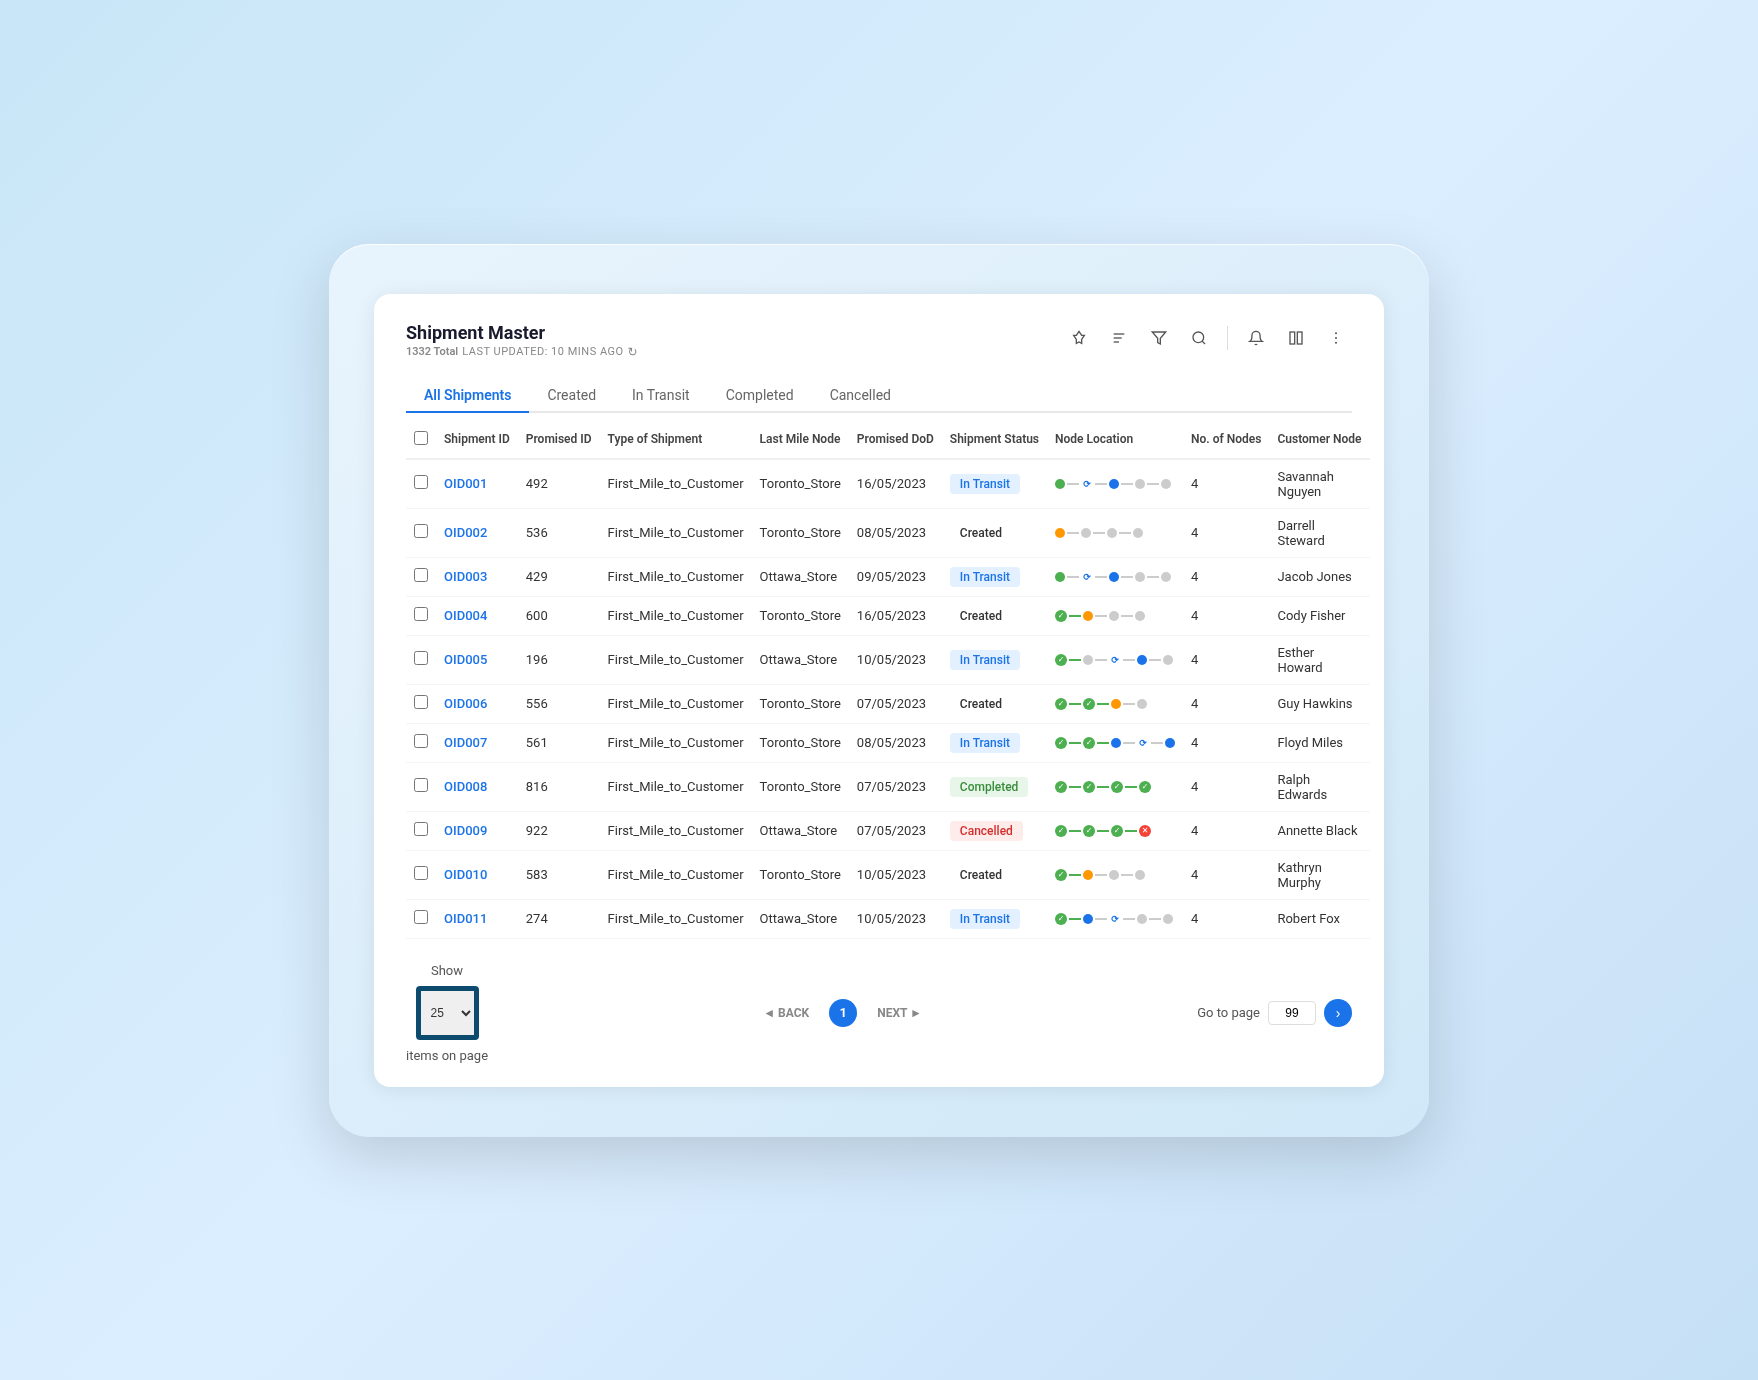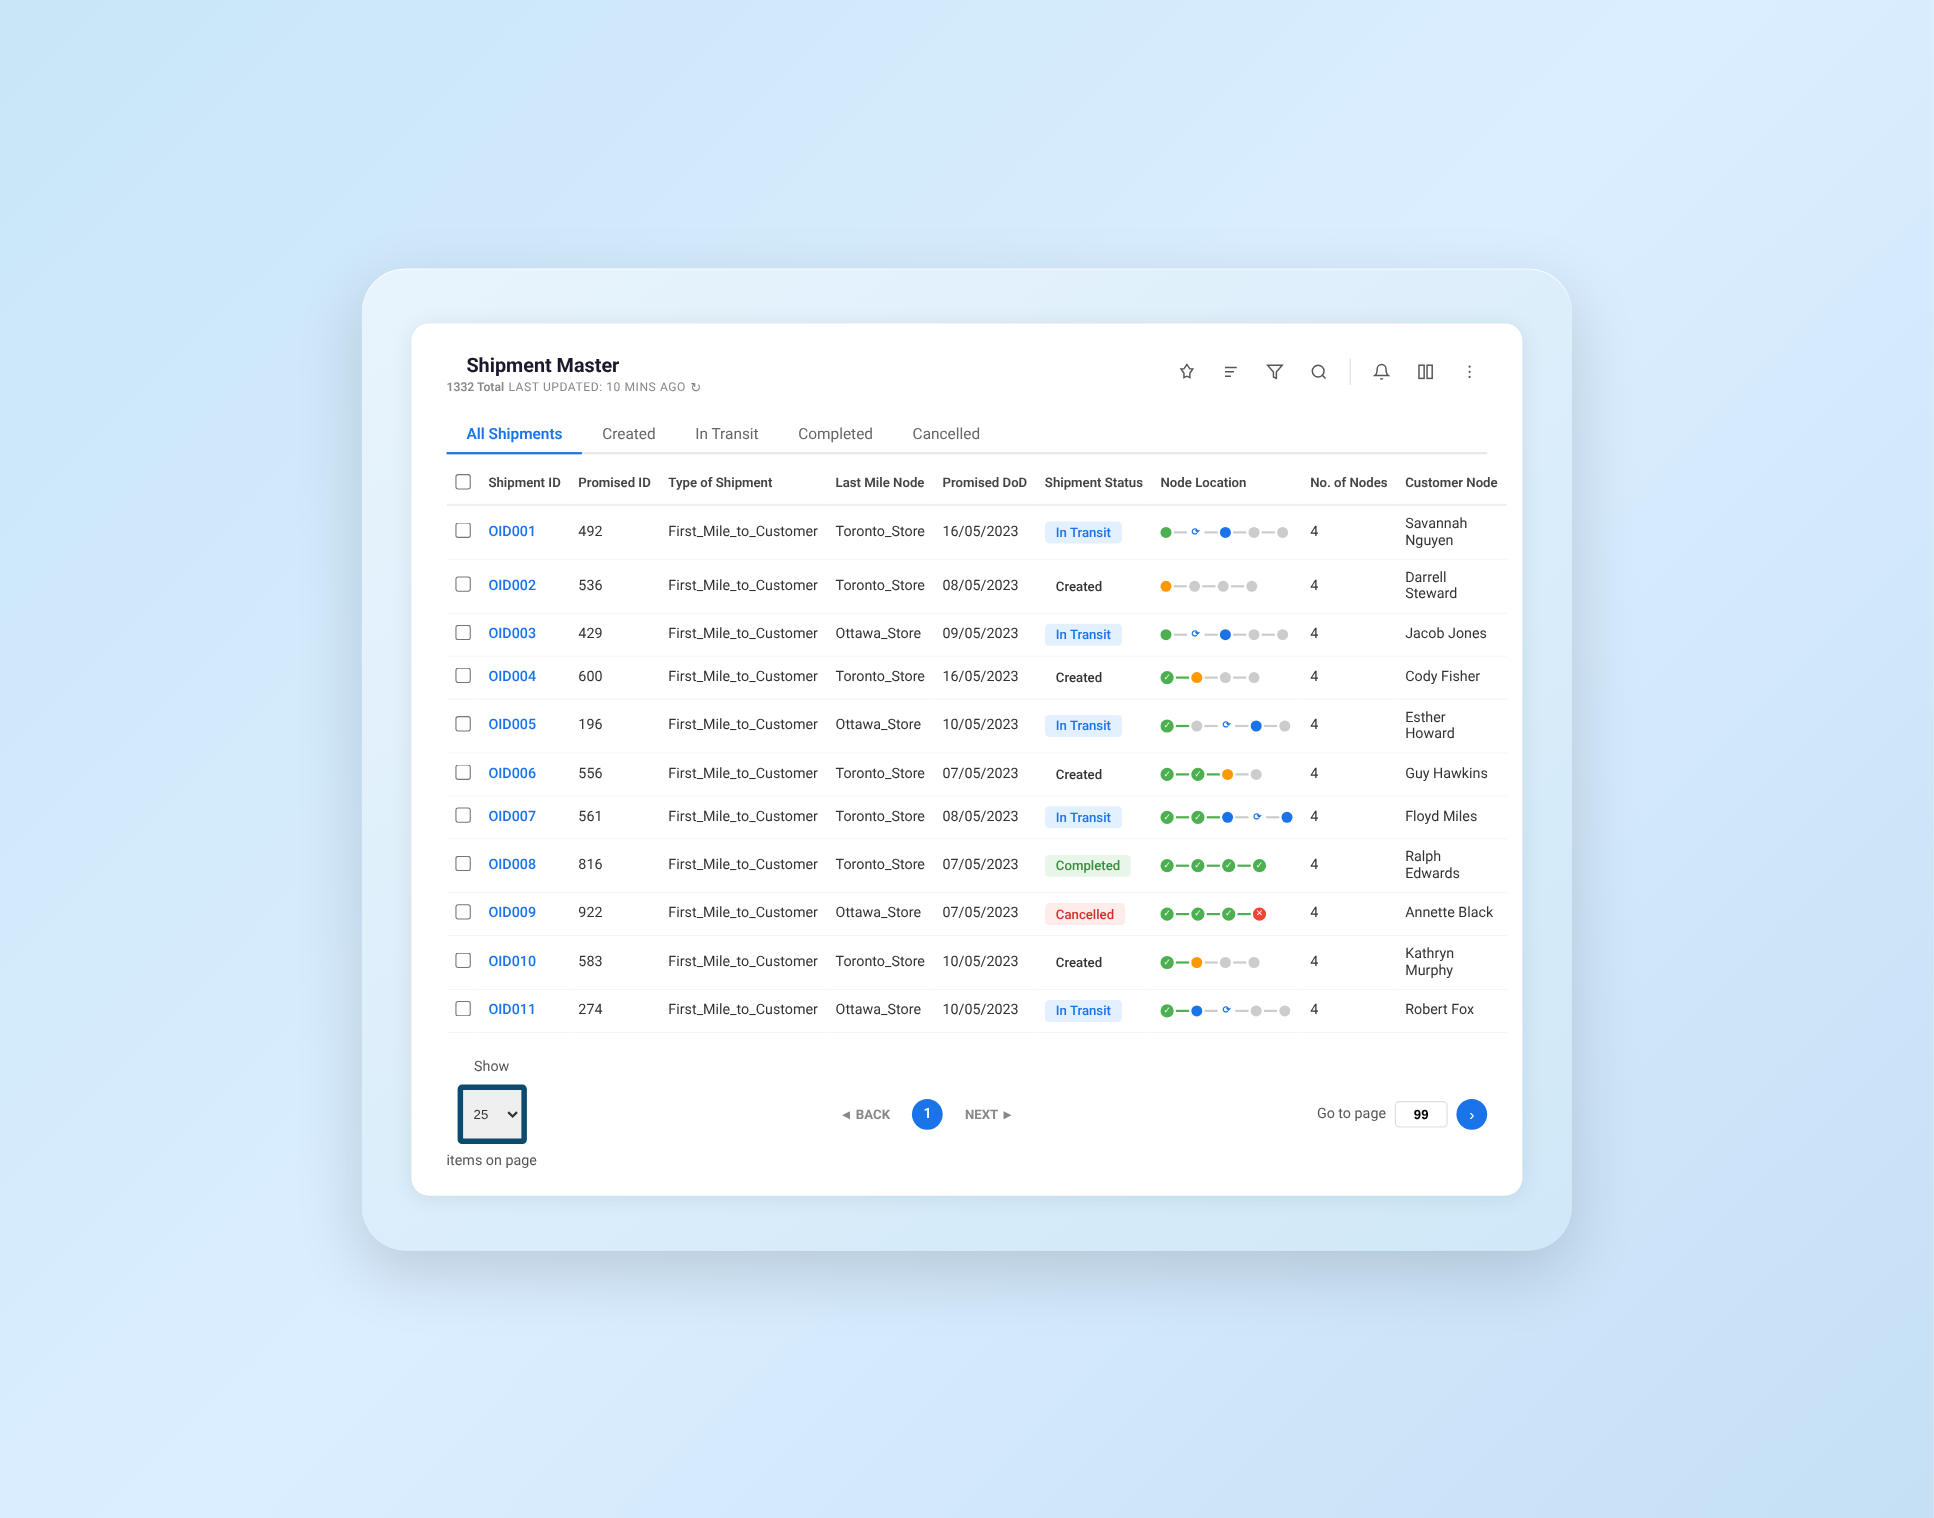--- a/index.html
+++ b/index.html
@@ -31,21 +31,20 @@
       display: flex;
       align-items: flex-start;
       justify-content: space-between;
       margin-bottom: 20px;
     }
     .title-block {}
     .page-title {
       font-size: 18px;
       font-weight: 700;
       color: #1a1a2e;
-      margin-left: 18px;
     }
     .subtitle {
       font-size: 11px;
       color: #888;
       margin-top: 2px;
       display: flex;
       align-items: flex-start;
       gap: 4px;
     }
     .subtitle .count { font-weight: 600; }
@@ -266,21 +265,20 @@
       font-size: 13px;
       color: #555;
     }
     .goto-input {
       width: 48px;
       border: 1px solid #ddd;
       border-radius: 4px;
       padding: 4px 6px;
       font-size: 12px;
       text-align: center;
-      font-weight: bold;
     }
     .goto-btn {
       width: 28px;
       height: 28px;
       border-radius: 50%;
       background: #1a73e8;
       border: none;
       color: white;
       cursor: pointer;
       display: flex;

